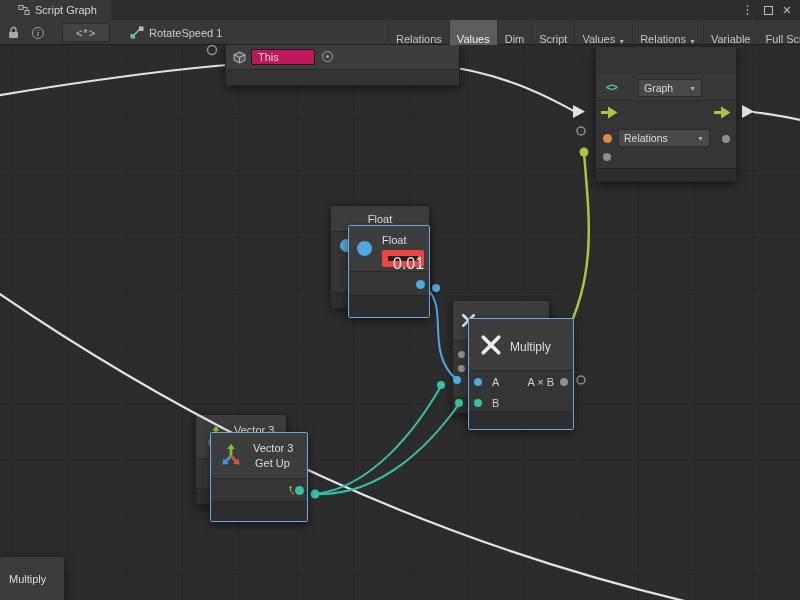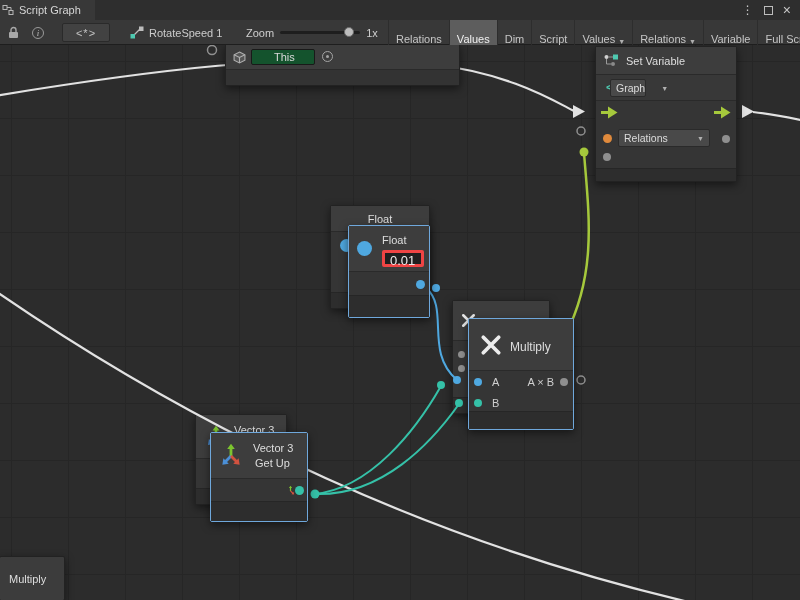--- a/index.html
+++ b/index.html
@@ -1,21 +1,21 @@
 <!DOCTYPE html>
 <html><head>
 <meta charset="utf-8">
 <style>
 *{margin:0;padding:0;box-sizing:border-box;}
 html,body{width:800px;height:600px;overflow:hidden;background:#2c2c2c;
   font-family:"Liberation Sans","DejaVu Sans",sans-serif;color:#cfcfcf;font-size:11px;}
 .window{position:relative;width:800px;height:600px;background:#2c2c2c;}
 
 .tabbar{position:absolute;top:0;left:0;right:0;height:20px;background:#2e2e2e;display:flex;align-items:stretch;z-index:10;}
-.tab{display:flex;align-items:center;gap:5px;background:#383838;padding:0 14px 0 2px;color:#d6d6d6;}
+.tab{display:flex;align-items:center;gap:5px;background:#383838;padding:0 14px 0 18px;color:#d6d6d6;}
 .win-controls{margin-left:auto;display:flex;align-items:center;gap:10px;padding-right:9px;color:#c8c8c8;}
 .kebab{font-size:12px;line-height:1;}
 .maxbox{width:9px;height:9px;border:1.5px solid #bdbdbd;display:inline-block;}
 .closex{font-size:14px;line-height:1;}
 
 .toolbar{position:absolute;top:20px;left:0;right:0;height:25px;background:#383838;border-bottom:1px solid #1e1e1e;z-index:10;}
 .ticon{position:absolute;top:0;height:25px;display:flex;align-items:center;justify-content:center;}
 .info-circle{width:12px;height:12px;border:1px solid #9a9a9a;border-radius:50%;font-size:9px;line-height:10px;text-align:center;color:#bdbdbd;font-style:italic;font-family:"Liberation Serif",serif;}
 .anglebtn{background:#424242;border:1px solid #2a2a2a;border-radius:2px;height:19px;width:48px;color:#c4c4c4;letter-spacing:1px;display:flex;align-items:center;justify-content:center;}
 .graphref{position:absolute;left:130px;top:0;height:25px;display:flex;align-items:center;gap:5px;color:#cccccc;}
@@ -40,21 +40,21 @@
 .nfoot{position:absolute;left:0;right:0;bottom:0;background:#2d2d2d;border-top:1px solid #262626;}
 .port{position:absolute;border-radius:50%;}
 .p-gray{background:#8f8f8f;}
 .p-blue{background:#4fa8e0;}
 .p-teal{background:#35c1a8;}
 .p-orange{background:#e08a3c;}
 .dd{position:absolute;background:#494949;border:1px solid #2a2a2a;border-radius:2px;display:flex;align-items:center;justify-content:space-between;padding:0 5px;color:#dcdcdc;font-size:10.5px;}
 .ntitle{position:absolute;color:#dedede;}
 .plabel{position:absolute;color:#cfcfcf;}
 .typesym{position:absolute;font-weight:bold;color:#4ec9b0;letter-spacing:-1px;}
-.valuebox{position:absolute;background:#1f1f1f;border:3px solid #ef4444;border-radius:2px;color:#ececec;font-size:13px;line-height:15px;padding-left:5px;}
+.valuebox{position:absolute;background:#1f1f1f;border:6px solid #ef4444;border-radius:2px;color:#ececec;font-size:16px;line-height:15px;padding-left:5px;}
 </style>
 </head>
 <body>
 
 <div class="window">
 
   <div class="tabbar">
     <div class="tab">
       <svg width="12" height="12" viewBox="0 0 12 12">
         <rect x="1" y="1.5" width="4" height="4" fill="none" stroke="#b5b5b5"></rect>
@@ -84,28 +84,20 @@
       <span class="anglebtn">&lt;*&gt;</span>
     </div>
     <div class="graphref">
       <svg width="14" height="13" viewBox="0 0 14 13">
         <path d="M3 10 L10 3" stroke="#bdbdbd" stroke-width="1.2"></path>
         <rect x="0.5" y="8" width="4.5" height="4.5" fill="#4ec9b0"></rect>
         <rect x="9" y="0.5" width="4.5" height="4.5" fill="#bdbdbd"></rect>
       </svg>
       <span>RotateSpeed 1</span>
     </div>
-    <div class="zoomgrp">
-      <span>Zoom</span>
-      <div class="slider">
-        <div class="track"></div>
-        <div class="handle"></div>
-      </div>
-      <span>1x</span>
-    </div>
     <div class="tbtns">
       <div class="tbtn">
           <span>Relations</span>
         </div>
       <div class="tbtn active">
           <span>Values</span>
         </div>
       <div class="tbtn">
           <span>Dim</span>
         </div>
@@ -186,42 +178,32 @@
       <circle cx="581" cy="131" r="4" fill="#2c2c2c" stroke="#909090" stroke-width="1.5"></circle>
       <circle cx="581" cy="380" r="4" fill="#2c2c2c" stroke="#909090" stroke-width="1.5"></circle>
     </svg>
 
     <div class="node front" style="left:225px;top:-1px;width:235px;height:42px;">
       <div class="nhead" style="height:25px;">
         <svg width="13" height="13" viewBox="0 0 12 12" style="position:absolute;left:7px;top:6px;">
           <path d="M6 1 L11 3.5 V8.5 L6 11 L1 8.5 V3.5 Z" fill="#555" stroke="#b0b0b0"></path>
           <path d="M1 3.5 L6 6 L11 3.5 M6 6 V11" fill="none" stroke="#b0b0b0"></path>
         </svg>
-        <div style="position:absolute;left:25px;top:4px;width:64px;height:16px;background:#14532d;border:1px solid #191919;border-radius:2px;line-height:14px;padding-left:22px;color:#dadada;">This</div>
+        <div style="position:absolute;left:25px;top:4px;width:64px;height:16px;background:#be185d;border:1px solid #191919;border-radius:2px;line-height:14px;padding-left:6px;color:#dadada;">This</div>
         <div style="position:absolute;left:96px;top:6px;width:11px;height:11px;border:1px solid #a5a5a5;border-radius:50%;">
           <i style="position:absolute;left:3px;top:3px;width:3px;height:3px;background:#a5a5a5;border-radius:50%;"></i>
         </div>
       </div>
       <div style="position:absolute;top:25px;left:0;right:0;bottom:0;background:#333;"></div>
     </div>
 
     <div class="node front" style="left:595px;top:1px;width:142px;height:136px;">
-      <div class="nhead" style="height:28px;">
-        <svg width="16" height="16" viewBox="0 0 16 16" style="position:absolute;left:7px;top:6px;">
-          <circle cx="3.5" cy="4" r="2" fill="#d0d0d0"></circle>
-          <path d="M5.5 4 H10" stroke="#9a9a9a"></path>
-          <rect x="10" y="1.5" width="5" height="5" fill="#4ec9b0"></rect>
-          <path d="M3.5 6 V11 H8" stroke="#9a9a9a" fill="none"></path>
-          <circle cx="10" cy="11" r="2" fill="#8a8a8a"></circle>
-        </svg>
-        <span class="ntitle" style="left:30px;top:8px;">Set Variable</span>
-      </div>
       <div style="position:absolute;left:0;right:0;top:28px;height:26px;background:#383838;border-bottom:1px solid #2a2a2a;">
         <span class="typesym" style="left:10px;top:6px;">&lt;&gt;</span>
-        <div class="dd" style="left:14px;top:4px;width:36px;height:18px;gap:16px;">
+        <div class="dd" style="left:42px;top:4px;width:64px;height:18px;gap:16px;">
           <span>Graph</span>
             <span class="caret">▼</span>
         </div>
       </div>
       <div style="position:absolute;left:0;right:0;top:54px;bottom:13px;background:#353535;">
         <svg width="17" height="13" viewBox="0 0 17 13" style="position:absolute;left:5px;top:5px;">
           <rect x="0" y="5" width="7" height="3" fill="#a6c93c"></rect>
             <polygon points="7,0.5 16.5,6.5 7,12.5" fill="#a6c93c"></polygon>
         </svg>
         <svg width="17" height="13" viewBox="0 0 17 13" style="position:absolute;right:5px;top:5px;">

